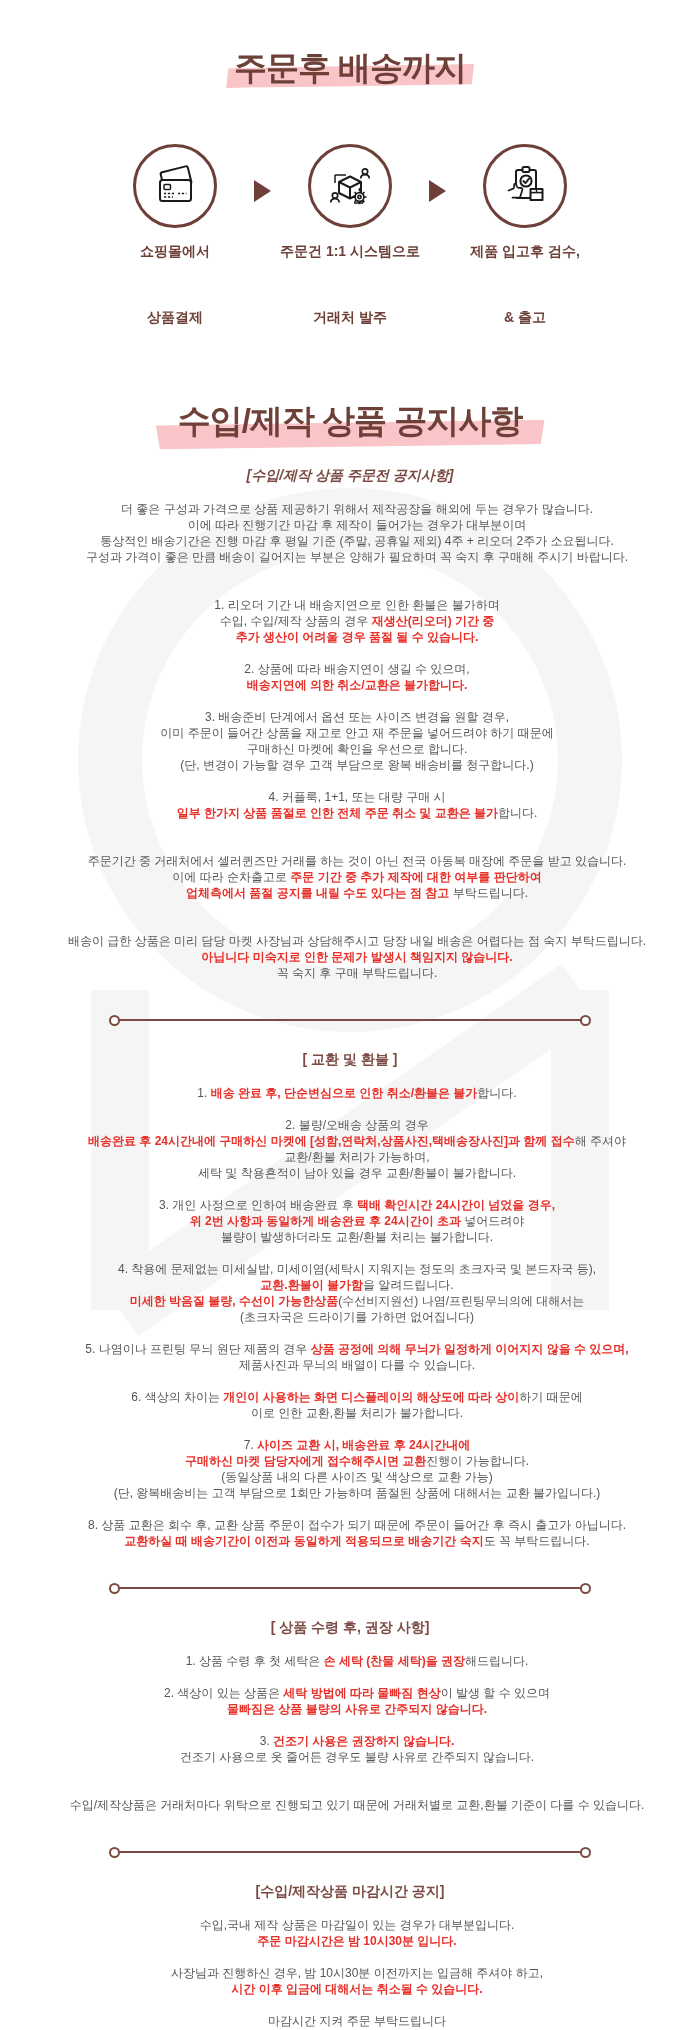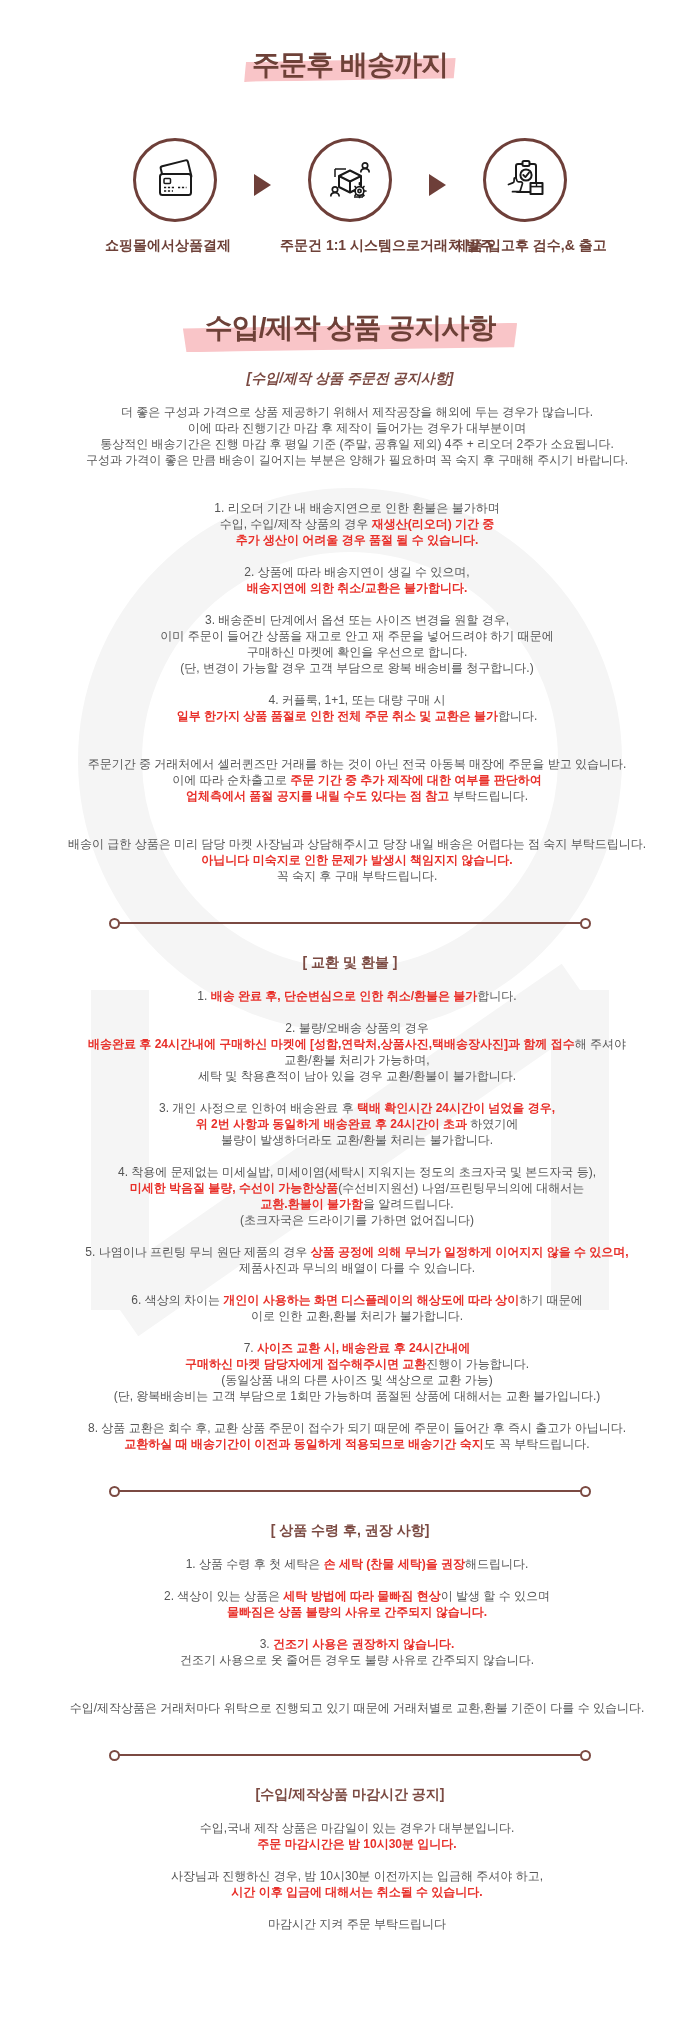--- a/index.html
+++ b/index.html
@@ -4,37 +4,37 @@
 <style>
   html,body{margin:0;padding:0;background:#fff;}
   body{width:700px;font-family:"Liberation Sans","DejaVu Sans",sans-serif;color:#555;}
   .page{position:relative;width:700px;min-height:2030px;overflow:hidden;background:#fff;}
   .watermark{position:absolute;top:430px;left:0;width:700px;height:1200px;z-index:0;pointer-events:none;}
   .content{position:relative;z-index:1;}
 
   
   .main-title{ text-align:center; }
   .main-title.first{ padding-top:48px; }
-  .main-title.second{ margin-top:56px; }
-  .title-inner{position:relative;display:inline-block;font-size:28px;font-weight:800;
+  .main-title.second{ margin-top:74px; }
+  .title-inner{position:relative;display:inline-block;font-size:33px;font-weight:800;
     color:#6e4138;letter-spacing:-1px;line-height:1.2;}
   .title-inner .txt{position:relative;z-index:1;}
   .hl{position:absolute;z-index:0;background:#f9c5c8;}
   .hl1{left:-8px;right:-8px;bottom:1px;height:22px;transform:rotate(-.5deg);
     clip-path:polygon(1% 10%,100% 0%,99% 92%,0% 100%);}
   .hl2{left:-22px;right:-22px;bottom:-7px;height:27px;transform:rotate(-.4deg);
     clip-path:polygon(0% 12%,100% 0%,99% 90%,1% 100%);}
 
   
   .steps{display:flex;justify-content:center;align-items:flex-start;margin-top:56px;}
   .step{width:140px;}
   .circle{width:84px;height:84px;border:3px solid #6e3f39;border-radius:50%;background:#fff;
     margin:0 auto;display:flex;align-items:center;justify-content:center;box-sizing:border-box;}
-  .step-label{margin-top:13px;display:flex;flex-direction:row;align-items:center;
-    font-size:14px;font-weight:700;color:#6e4138;line-height:1.45;}
+  .step-label{margin-top:13px;display:flex;flex-direction:column;align-items:center;
+    font-size:14px;font-weight:700;color:#6e4138;line-height:1.45;gap:46px;}
   .step-label span{white-space:nowrap;}
   .arrowbox{width:35px;display:flex;justify-content:center;padding-top:36px;}
   .arrow{width:0;height:0;border-left:17px solid #6e3f39;border-top:11px solid transparent;
     border-bottom:11px solid transparent;}
 
   
   .notice-body{margin-top:26px;}
   .section-header{margin-top:10px;text-align:center;font-size:14px;font-weight:800;color:#7b4a42;}
   .notice-body > .section-header:first-child{margin-top:0;font-style:italic;}
   .para{margin-top:16px;text-align:center;font-size:12px;line-height:16px;color:#555;}
@@ -200,27 +200,27 @@
           <div class="line"><span>1. </span><span class="red">배송 완료 후, 단순변심으로 인한 취소/환불은 불가</span><span>합니다.</span></div>
         </div>
         <div class="para">
           <div class="line"><span>2. 불량/오배송 상품의 경우</span></div>
           <div class="line"><span class="red">배송완료 후 24시간내에 구매하신 마켓에 [성함,연락처,상품사진,택배송장사진]과 함께 접수</span><span>해 주셔야</span></div>
           <div class="line"><span>교환/환불 처리가 가능하며,</span></div>
           <div class="line"><span>세탁 및 착용흔적이 남아 있을 경우 교환/환불이 불가합니다.</span></div>
         </div>
         <div class="para">
           <div class="line"><span>3. 개인 사정으로 인하여 배송완료 후 </span><span class="red">택배 확인시간 24시간이 넘었을 경우,</span></div>
-          <div class="line"><span class="red">위 2번 사항과 동일하게 배송완료 후 24시간이 초과</span><span> 하였기에</span></div>
+          <div class="line"><span class="red">위 2번 사항과 동일하게 배송완료 후 24시간이 초과</span><span> 넣어드려야</span></div>
           <div class="line"><span>불량이 발생하더라도 교환/환불 처리는 불가합니다.</span></div>
         </div>
         <div class="para">
           <div class="line"><span>4. 착용에 문제없는 미세실밥, 미세이염(세탁시 지워지는 정도의 초크자국 및 본드자국 등),</span></div>
+          <div class="line"><span class="red">교환.환불이 불가함</span><span>을 알려드립니다.</span></div>
           <div class="line"><span class="red">미세한 박음질 불량, 수선이 가능한상품</span><span>(수선비지원선) 나염/프린팅무늬의에 대해서는</span></div>
-          <div class="line"><span class="red">교환.환불이 불가함</span><span>을 알려드립니다.</span></div>
           <div class="line"><span>(초크자국은 드라이기를 가하면 없어집니다)</span></div>
         </div>
         <div class="para">
           <div class="line"><span>5. 나염이나 프린팅 무늬 원단 제품의 경우 </span><span class="red">상품 공정에 의해 무늬가 일정하게 이어지지 않을 수 있으며,</span></div>
           <div class="line"><span>제품사진과 무늬의 배열이 다를 수 있습니다.</span></div>
         </div>
         <div class="para">
           <div class="line"><span>6. 색상의 차이는 </span><span class="red">개인이 사용하는 화면 디스플레이의 해상도에 따라 상이</span><span>하기 때문에</span></div>
           <div class="line"><span>이로 인한 교환,환불 처리가 불가합니다.</span></div>
         </div>

